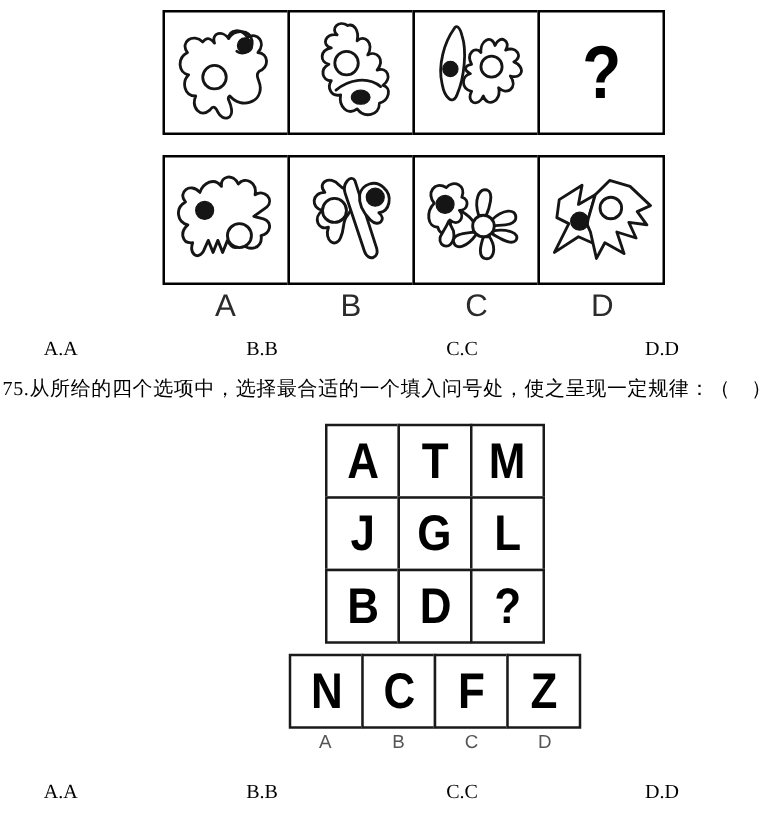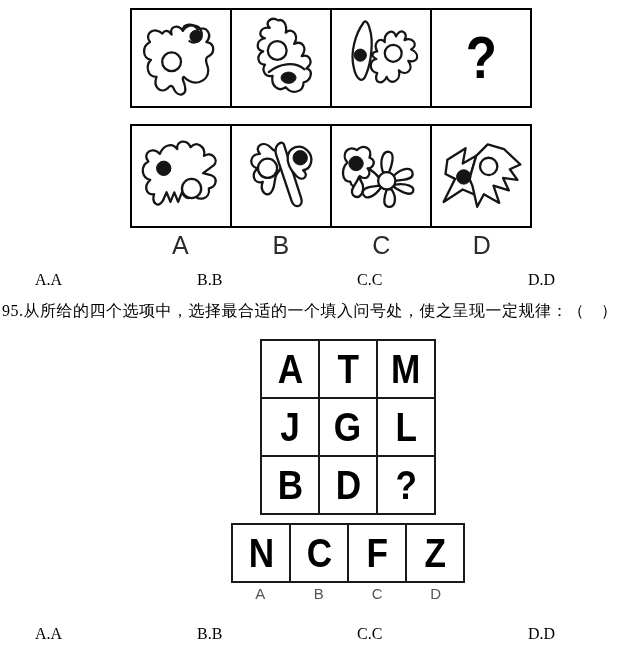--- a/index.html
+++ b/index.html
@@ -35,21 +35,21 @@
     font-family:"Liberation Sans", sans-serif;
   }
   
   .mc-row { position:absolute; left:0; width:624px; height:18px; }
   .mc-row span {
     position:absolute; font-family:"Liberation Serif", serif;
     font-size:16px; color:#000; white-space:pre;
   }
   .mc-top { top:271px; }
   .mc-bottom { top:625px; }
-  .mc-a { left:35px; } .mc-b { left:197px; } .mc-c { left:357px;text-align:center; } .mc-d { left:516px;margin-left:12px; }
+  .mc-a { left:35px; } .mc-b { left:197px; } .mc-c { left:357px;text-align:center; } .mc-d { left:516px; }
   
   .q-line {
     position:absolute; left:2px; top:301px; width:620px;
     font-family:"Liberation Serif", serif; font-size:16px; color:#000;
     white-space:nowrap; letter-spacing:.5px;
   }
   
   .letter-grid { position:absolute; left:260px; top:339px; }
   .lg-row { display:flex; }
   .lg-row + .lg-row { margin-top:-2px; }
@@ -159,21 +159,21 @@
     <span>D</span>
   </div>
 
   <div class="mc-row mc-top">
     <span class="mc-a">A.A</span>
     <span class="mc-b">B.B</span>
     <span class="mc-c">C.C</span>
     <span class="mc-d">D.D</span>
   </div>
 
-  <div class="q-line"><span>95.</span><span>从所给的四个选项中，选择最合适的一个填入问号处，使之呈现一定规律：（　）</span></div>
+  <div class="q-line"><span>75.</span><span>从所给的四个选项中，选择最合适的一个填入问号处，使之呈现一定规律：（　）</span></div>
 
   <div class="letter-grid">
     <div class="lg-row">
       <div class="lg-cell">
           <span>A</span>
         </div>
       <div class="lg-cell">
           <span>T</span>
         </div>
       <div class="lg-cell">

